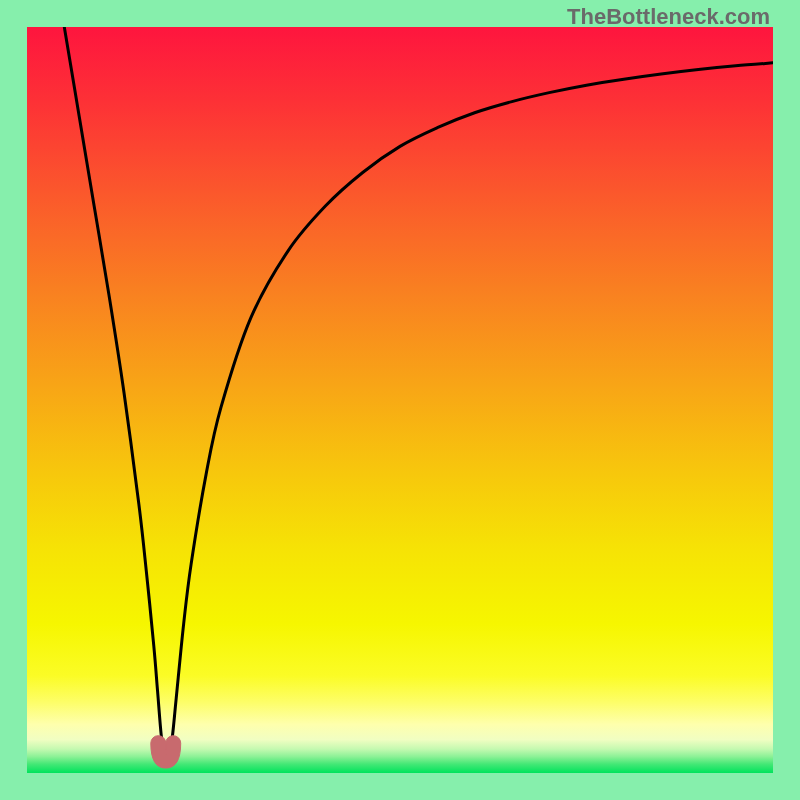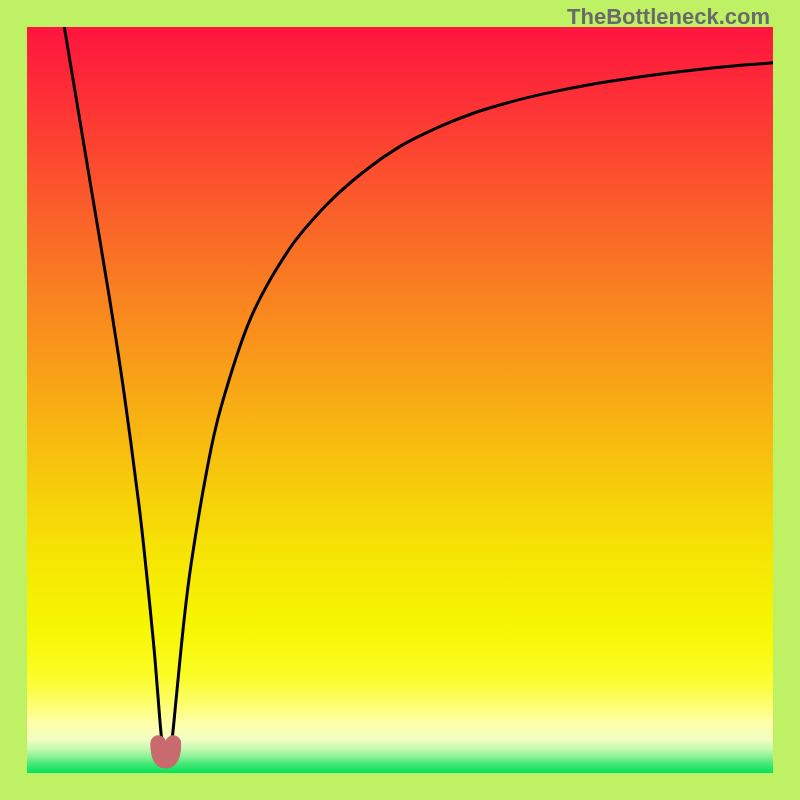--- a/index.html
+++ b/index.html
@@ -8,21 +8,21 @@
     width: 800px;
     height: 800px;
     overflow: hidden;
     background: #000;
     font-family: Arial, Helvetica, sans-serif;
   }
   .frame {
     position: absolute;
     left: 0; top: 0;
     width: 800px; height: 800px;
-    background: #bef264;
+    background: #86efac;
   }
   .plot {
     position: absolute;
     left: 27px;
     top: 27px;
     width: 746px;
     height: 746px;
     overflow: hidden;
   }
   .plot svg {

